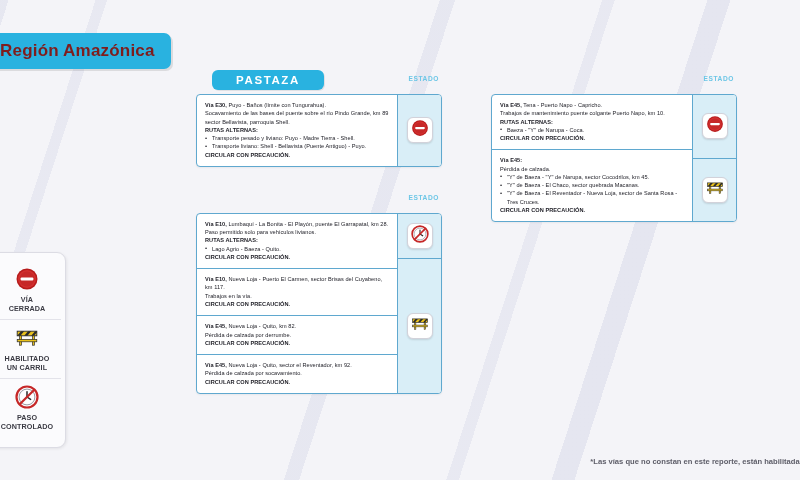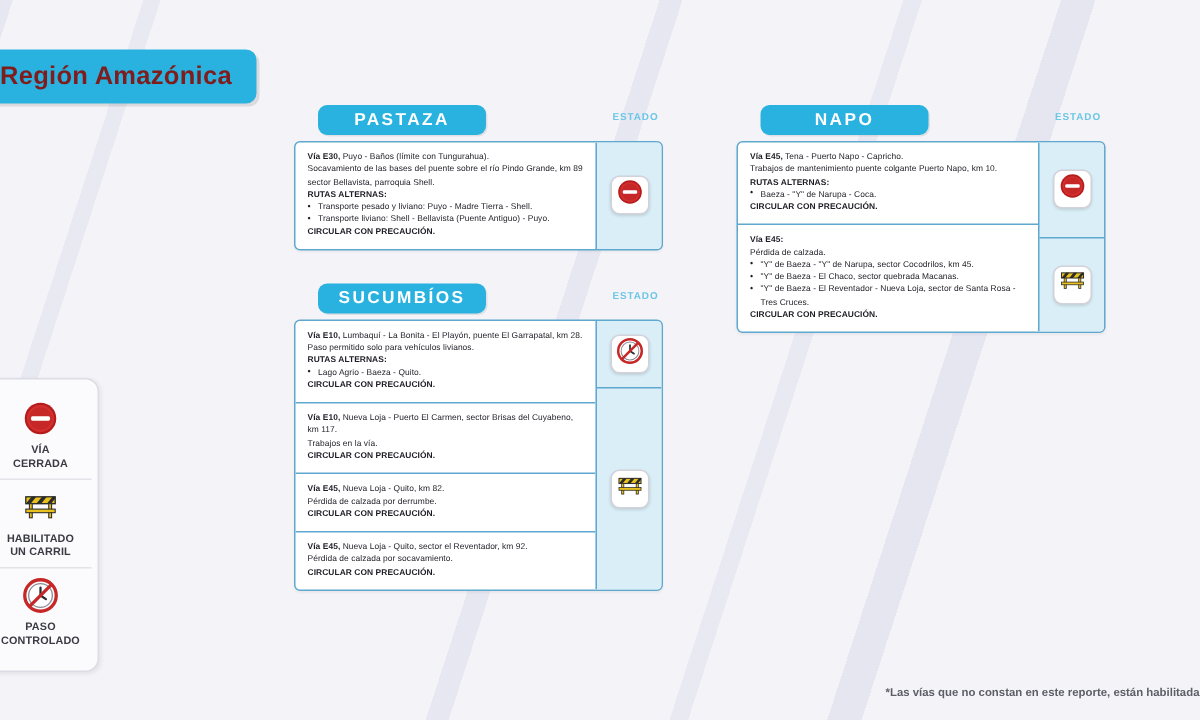--- a/index.html
+++ b/index.html
@@ -252,21 +252,20 @@
                   <circle cx="12" cy="12" r="7.5" fill="#c62828"></circle>
                   <rect x="5.6" y="10.5" width="12.8" height="3" rx="1.1" fill="#ffffff"></rect>
                 </svg></span>
             </div>
           </div>
         </div>
       </div>
     </div>
     <div class="card">
       <div class="card-head">
-        <div class="prov-tab">SUCUMBÍOS</div>
         <div class="estado-lbl">ESTADO</div>
       </div>
       <div class="card-body">
         <div class="entries">
           <div class="entry">
             <p><span class="via">Vía E10,</span> Lumbaquí - La Bonita - El Playón, puente El Garrapatal, km 28.</p>
             <p>Paso permitido solo para vehículos livianos.</p>
             <p class="b">RUTAS ALTERNAS:</p>
             <p class="li">Lago Agrio - Baeza - Quito.</p>
             <p class="b">CIRCULAR CON PRECAUCIÓN.</p>
@@ -312,21 +311,20 @@
                 </svg></span>
             </div>
           </div>
         </div>
       </div>
     </div>
   </div>
 <div id="col-right">
     <div class="card">
       <div class="card-head">
-        <div class="prov-tab">NAPO</div>
         <div class="estado-lbl">ESTADO</div>
       </div>
       <div class="card-body">
         <div class="entries">
           <div class="entry">
             <p><span class="via">Vía E45,</span> Tena - Puerto Napo - Capricho.</p>
             <p>Trabajos de mantenimiento puente colgante Puerto Napo, km 10.</p>
             <p class="b">RUTAS ALTERNAS:</p>
             <p class="li">Baeza - "Y" de Narupa - Coca.</p>
             <p class="b">CIRCULAR CON PRECAUCIÓN.</p>

